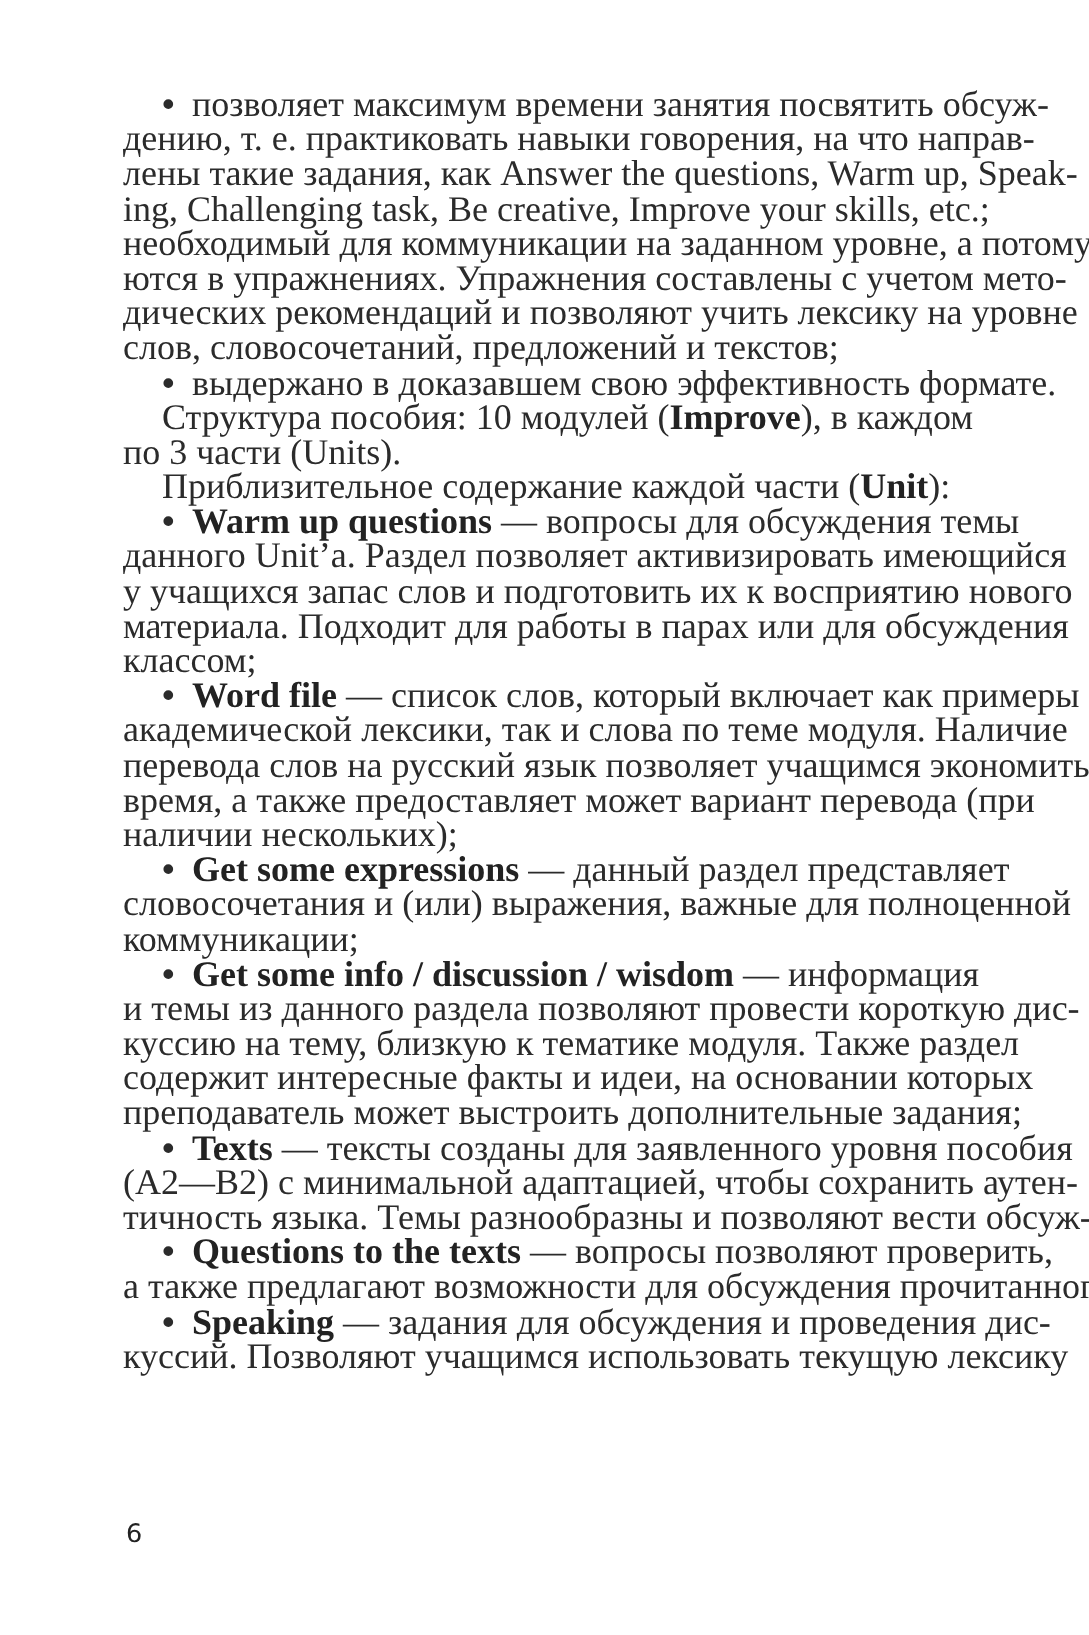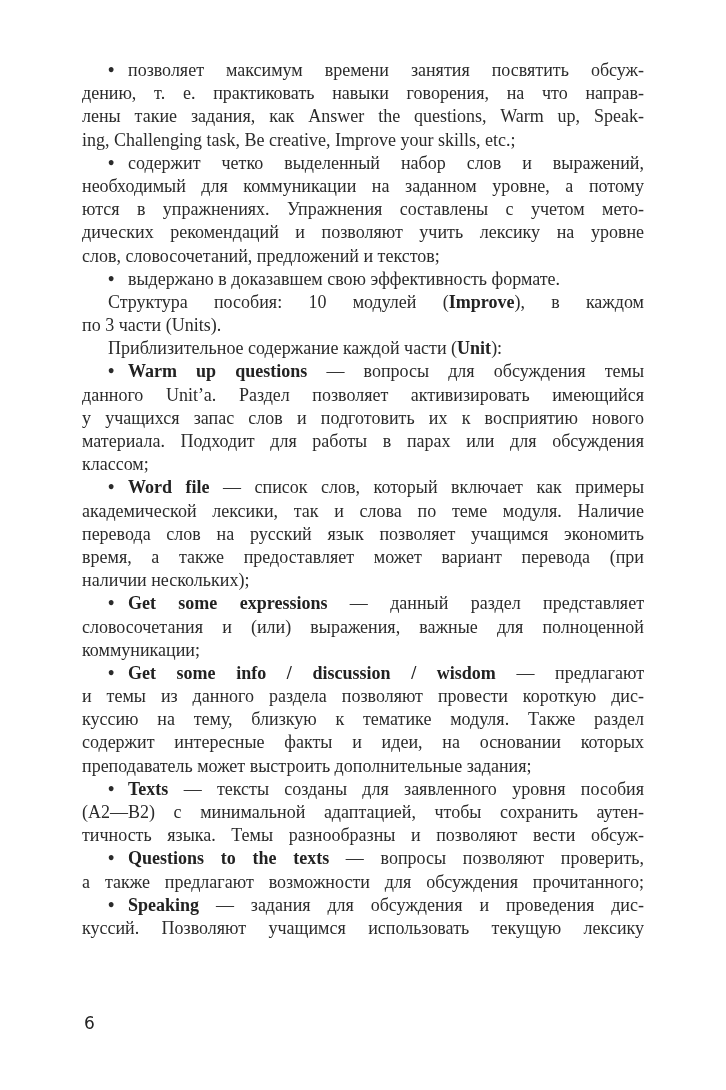--- a/index.html
+++ b/index.html
@@ -1,20 +1,20 @@
 <!DOCTYPE html>
 <html><head>
   <meta charset="utf-8">
   <style>
     html, body { margin: 0; padding: 0; background: #ffffff; }
     body { width: 726px; height: 1090px; position: relative; overflow: hidden; }
     .page {
       position: absolute; left: 82px; top: 59px; width: 562px;
       font-family: "Liberation Serif", "DejaVu Serif", serif;
-      font-size: 18px; color: #2b2b2b;
+      font-size: 24px; color: #2b2b2b;
     }
     .line {
       display: block; height: 23.2px; line-height: 23.2px;
       white-space: nowrap; text-align: justify; text-align-last: justify;
       overflow: visible;
     }
     .line.last { text-align-last: left; }
     .line.indent { padding-left: 26px; }
     .bullet { display: inline-block; width: 20px; font-weight: bold; }
     b { font-weight: bold; color: #222; }
@@ -24,21 +24,20 @@
     }
   </style>
 </head>
 <body>
 
 <div class="page" id="page-body">
     <div class="line indent"><span class="bullet">•</span><span>позволяет максимум времени занятия посвятить обсуж-</span></div>
     <div class="line"><span>дению, т. е. практиковать навыки говорения, на что направ-</span></div>
     <div class="line"><span>лены такие задания, как Answer the questions, Warm up, Speak-</span></div>
     <div class="line last"><span>ing, Challenging task, Be creative, Improve your skills, etc.;</span></div>
-    <div class="line indent"><span class="bullet">•</span><span>содержит четко выделенный набор слов и выражений,</span></div>
     <div class="line"><span>необходимый для коммуникации на заданном уровне, а потому</span></div>
     <div class="line"><span>ются в упражнениях. Упражнения составлены с учетом мето-</span></div>
     <div class="line"><span>дических рекомендаций и позволяют учить лексику на уровне</span></div>
     <div class="line last"><span>слов, словосочетаний, предложений и текстов;</span></div>
     <div class="line indent last"><span class="bullet">•</span><span>выдержано в доказавшем свою эффективность формате.</span></div>
     <div class="line indent"><span>Структура пособия: 10 модулей (</span><b>Improve</b><span>), в каждом</span></div>
     <div class="line last"><span>по 3 части (Units).</span></div>
     <div class="line indent last"><span>Приблизительное содержание каждой части (</span><b>Unit</b><span>):</span></div>
     <div class="line indent"><span class="bullet">•</span><b>Warm up questions</b><span> — вопросы для обсуждения темы</span></div>
     <div class="line"><span>данного Unit’a. Раздел позволяет активизировать имеющийся</span></div>
@@ -46,21 +45,21 @@
     <div class="line"><span>материала. Подходит для работы в парах или для обсуждения</span></div>
     <div class="line last"><span>классом;</span></div>
     <div class="line indent"><span class="bullet">•</span><b>Word file</b><span> — список слов, который включает как примеры</span></div>
     <div class="line"><span>академической лексики, так и слова по теме модуля. Наличие</span></div>
     <div class="line"><span>перевода слов на русский язык позволяет учащимся экономить</span></div>
     <div class="line"><span>время, а также предоставляет может вариант перевода (при</span></div>
     <div class="line last"><span>наличии нескольких);</span></div>
     <div class="line indent"><span class="bullet">•</span><b>Get some expressions</b><span> — данный раздел представляет</span></div>
     <div class="line"><span>словосочетания и (или) выражения, важные для полноценной</span></div>
     <div class="line last"><span>коммуникации;</span></div>
-    <div class="line indent"><span class="bullet">•</span><b>Get some info / discussion / wisdom</b><span> — предлагают</span></div>
+    <div class="line indent"><span class="bullet">•</span><b>Get some info / discussion / wisdom</b><span> — информация</span></div>
     <div class="line"><span>и темы из данного раздела позволяют провести короткую дис-</span></div>
     <div class="line"><span>куссию на тему, близкую к тематике модуля. Также раздел</span></div>
     <div class="line"><span>содержит интересные факты и идеи, на основании которых</span></div>
     <div class="line last"><span>преподаватель может выстроить дополнительные задания;</span></div>
     <div class="line indent"><span class="bullet">•</span><b>Texts</b><span> — тексты созданы для заявленного уровня пособия</span></div>
     <div class="line"><span>(A2—B2) с минимальной адаптацией, чтобы сохранить аутен-</span></div>
     <div class="line"><span>тичность языка. Темы разнообразны и позволяют вести обсуж-</span></div>
     <div class="line indent"><span class="bullet">•</span><b>Questions to the texts</b><span> — вопросы позволяют проверить,</span></div>
     <div class="line"><span>а также предлагают возможности для обсуждения прочитанного;</span></div>
     <div class="line indent"><span class="bullet">•</span><b>Speaking</b><span> — задания для обсуждения и проведения дис-</span></div>

